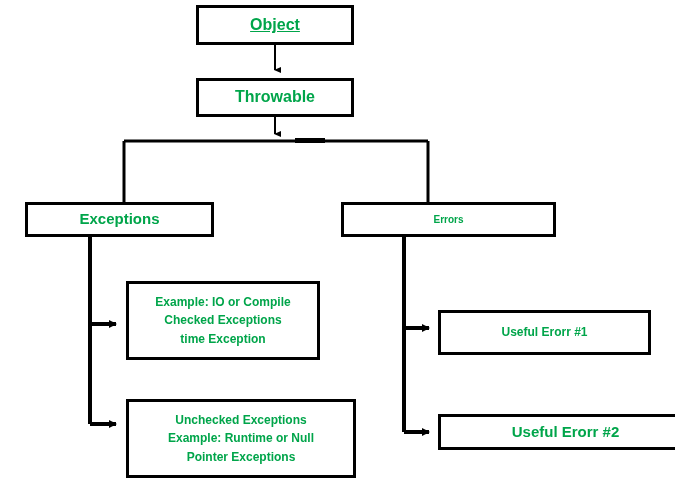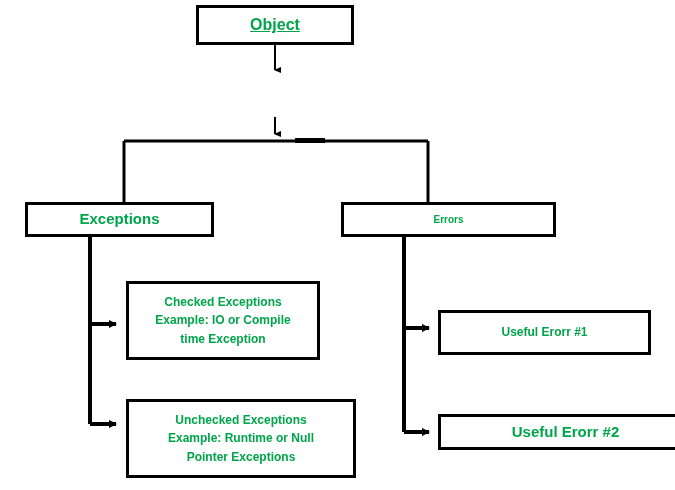--- a/index.html
+++ b/index.html
@@ -95,32 +95,35 @@
       <path d="M404,236 L404,432" stroke="#000000" stroke-width="4" fill="none"></path>
       <line x1="404" y1="328" x2="429" y2="328" stroke="#000000" stroke-width="4" marker-end="url(#arrowhead-right)"></line>
       <line x1="404" y1="432" x2="429" y2="432" stroke="#000000" stroke-width="4" marker-end="url(#arrowhead-right)"></line>
     </g>
   </svg>
 
   <div class="node" id="node-object">
     <span class="line">Object</span>
   </div>
 
+  <div class="node" id="node-throwable">
+    <span class="line">Throwable</span>
+  </div>
 
   <div class="node" id="node-exceptions">
     <span class="line">Exceptions</span>
   </div>
 
   <div class="node" id="node-errors">
     <span class="line">Errors</span>
   </div>
 
   <div class="node" id="node-checked">
+    <span class="line">Example: IO or Compile</span>
     <span class="line">Checked Exceptions</span>
-    <span class="line">Example: IO or Compile</span>
     <span class="line">time Exception</span>
   </div>
 
   <div class="node" id="node-unchecked">
     <span class="line">Unchecked Exceptions</span>
     <span class="line">Example: Runtime or Null</span>
     <span class="line">Pointer Exceptions</span>
   </div>
 
   <div class="node" id="node-error-1">

